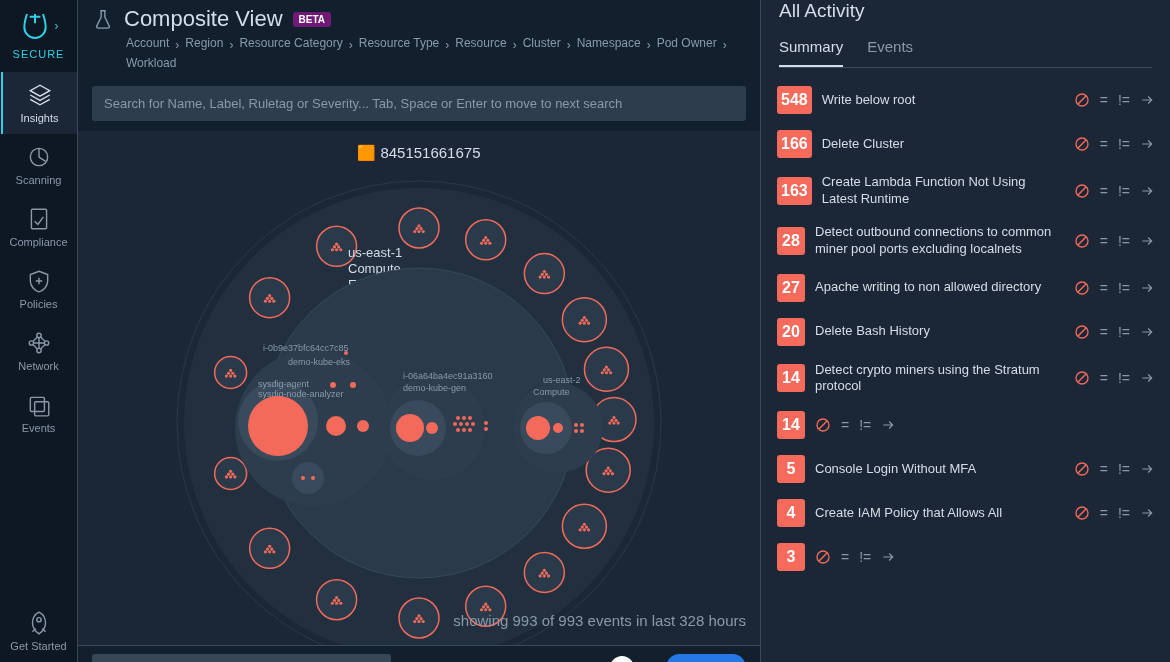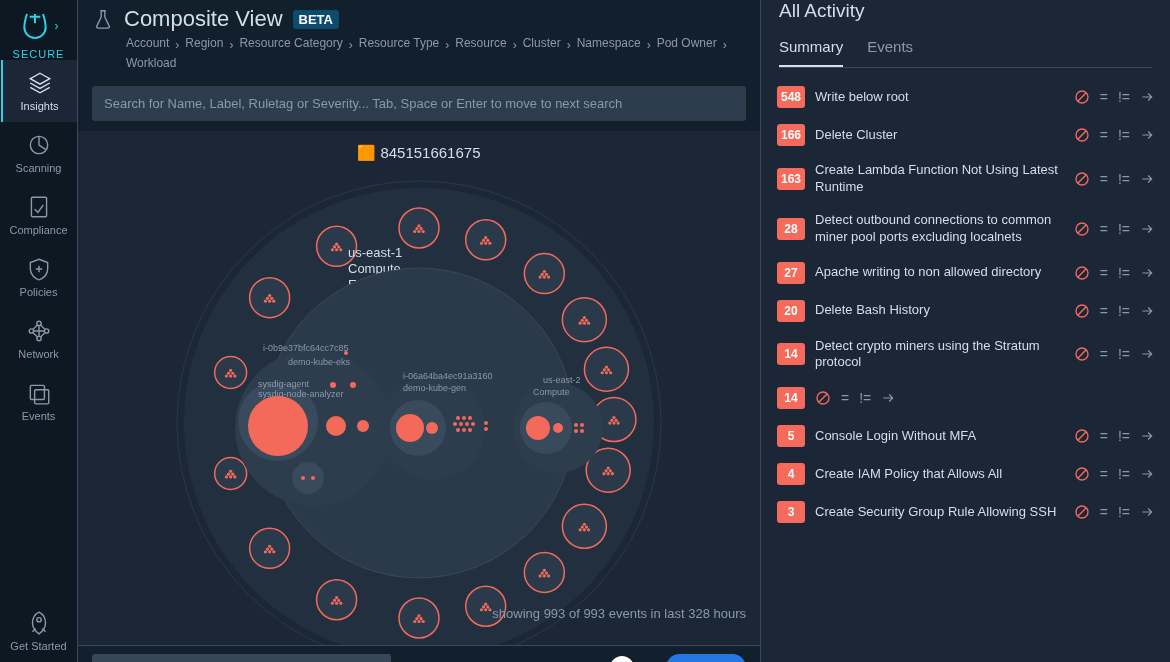--- a/index.html
+++ b/index.html
@@ -16,50 +16,50 @@
     --blue:#2577e6;
     --border:#3a4a5c;
   }
   *{box-sizing:border-box;font-family:-apple-system,BlinkMacSystemFont,"Segoe UI",sans-serif;}
   body{margin:0;background:var(--bg);color:var(--text);width:1170px;height:662px;overflow:hidden;display:flex;}
   
   .nav{width:78px;background:var(--bg-darker);display:flex;flex-direction:column;align-items:center;padding-top:10px;border-right:1px solid var(--border);flex-shrink:0;}
   .nav-logo{display:flex;align-items:center;gap:4px;margin-bottom:6px;}
   .nav-logo svg{width:32px;height:32px;color:var(--cyan);}
   .nav-logo .chev{color:var(--cyan);font-size:12px;}
-  .nav-brand{color:var(--cyan);font-size:11px;letter-spacing:1px;}
+  .nav-brand{color:var(--cyan);font-size:11px;letter-spacing:1px;margin-bottom:12px;}
   .nav-item{width:76px;display:flex;flex-direction:column;align-items:center;gap:4px;padding:10px 0;color:var(--text-dim);font-size:11px;cursor:pointer;}
   .nav-item.active{background:var(--bg);color:var(--text);border-left:2px solid var(--cyan);}
   .nav-item svg,.nav-item .icon-ph{width:26px;height:26px;}
   .nav-spacer{flex:1;}
   
   .main{flex:1;display:flex;flex-direction:column;min-width:0;}
   
   .header{background:var(--bg-dark);padding:6px 14px 10px;}
   .title-row{display:flex;align-items:center;gap:10px;}
   .title-row .flask{width:22px;height:22px;color:var(--text-dim);}
   .title{font-size:22px;font-weight:400;color:var(--text);}
-  .beta{background:#0c4a6e;color:#fff;font-size:13px;padding:2px 6px;border-radius:3px;font-weight:600;}
+  .beta{background:#701a75;color:#fff;font-size:10px;padding:2px 6px;border-radius:3px;font-weight:600;}
   .crumbs{display:flex;flex-wrap:wrap;gap:2px;font-size:12px;color:var(--text-dim);margin-left:32px;margin-top:2px;align-items:flex-end;}
   .crumb{cursor:pointer;white-space:nowrap;padding:2px 2px;}
   .crumb-sep{color:var(--text-dim);padding:0 2px;}
   .search-row{padding:4px 14px 10px;background:var(--bg-dark);}
   .search{width:100%;background:#2d3d4d;border:none;color:var(--text);padding:10px 12px;border-radius:3px;font-size:13px;}
   .search::placeholder{color:var(--text-dim);}
   
   .viz-wrap{flex:1;position:relative;background:var(--bg);}
   .viz{width:100%;height:100%;}
   .circ-fill{fill:#2a3a4a;}
   .circ-stroke{fill:none;stroke:#3f5163;}
   .circ-red-stroke{fill:#2a3a4a;stroke:var(--red);stroke-width:1.5;}
   .dot-red{fill:var(--red);}
   .txt{fill:var(--text);font-size:13px;}
   .txt-sm{fill:var(--text-dim);font-size:9px;}
   .acct-id{fill:var(--text);font-size:15px;font-weight:500;}
-  .stats{position:absolute;bottom:24px;right:14px;font-size:13px;color:var(--text-dim);}
+  .stats{position:absolute;bottom:16px;right:14px;font-size:15px;color:var(--text-dim);}
   
   .timeline{background:var(--bg-dark);display:flex;align-items:center;gap:14px;padding:8px 14px;border-top:1px solid var(--border);font-size:13px;color:var(--text-dim);}
   .tl-range{background:var(--panel-dark);padding:6px 10px;border-radius:3px;color:var(--text);display:flex;gap:8px;align-items:center;}
   .tl-range .days{color:var(--text-dim);}
   .tl-btns{display:flex;gap:10px;}
   .tl-btn{cursor:pointer;}
   .tl-btn.active{color:var(--text);font-weight:600;}
   .tl-ctrl{display:flex;align-items:center;gap:10px;margin-left:auto;}
   .play{width:24px;height:24px;border-radius:50%;background:#fff;display:flex;align-items:center;justify-content:center;cursor:pointer;}
   .skip{cursor:pointer;color:var(--text-dim);}
@@ -67,21 +67,21 @@
   .paused{background:var(--blue);color:#fff;padding:6px 18px;border-radius:16px;font-size:13px;cursor:pointer;}
   
   .right{width:410px;background:var(--bg);border-left:1px solid var(--border);display:flex;flex-direction:column;flex-shrink:0;}
   .right-head{padding:0 18px 0;}
   .right-title{font-size:19px;color:var(--text);margin-bottom:16px;}
   .tabs{display:flex;gap:24px;border-bottom:1px solid var(--border);}
   .tab{padding-bottom:10px;font-size:15px;color:var(--text-dim);cursor:pointer;}
   .tab.active{color:var(--text);border-bottom:2px solid var(--text);}
   .list{flex:1;overflow-y:auto;padding:10px 12px;}
   .row{display:flex;align-items:center;gap:10px;padding:8px 4px;}
-  .badge{background:var(--red-badge);color:#fff;font-size:12px;font-weight:600;min-width:28px;height:22px;display:flex;align-items:center;justify-content:center;border-radius:3px;padding:0 4px;}
+  .badge{background:var(--red-badge);color:#fff;font-size:16px;font-weight:600;min-width:28px;height:28px;display:flex;align-items:center;justify-content:center;border-radius:3px;padding:0 4px;}
   .row-name{flex:1;font-size:13px;color:var(--text);line-height:1.3;}
   .row-actions{display:flex;align-items:center;gap:10px;color:var(--text-dim);font-size:14px;}
   .ban{width:16px;height:16px;color:var(--red);}
   .row-actions span,.row-actions svg{cursor:pointer;}
   .arrow{width:14px;height:14px;}
   
   .list::-webkit-scrollbar{width:6px;}
   .list::-webkit-scrollbar-thumb{background:var(--panel-dark);border-radius:3px;}
 </style>
 </head>
@@ -581,21 +581,20 @@
           </svg>
           <span>=</span>
           <span>!=</span>
           <svg class="arrow" viewBox="0 0 24 24" fill="none" stroke="currentColor" stroke-width="2">
             <path d="M4 12 L20 12 M14 6 L20 12 L14 18"></path>
           </svg>
         </div>
       </div>
       <div class="row">
         <div class="badge">3</div>
-        <div class="row-name">Create Security Group Rule Allowing SSH</div>
         <div class="row-actions">
           <svg class="ban" viewBox="0 0 24 24" fill="none" stroke="currentColor" stroke-width="2">
             <circle cx="12" cy="12" r="9"></circle>
             <path d="M6 18 L18 6"></path>
           </svg>
           <span>=</span>
           <span>!=</span>
           <svg class="arrow" viewBox="0 0 24 24" fill="none" stroke="currentColor" stroke-width="2">
             <path d="M4 12 L20 12 M14 6 L20 12 L14 18"></path>
           </svg>

